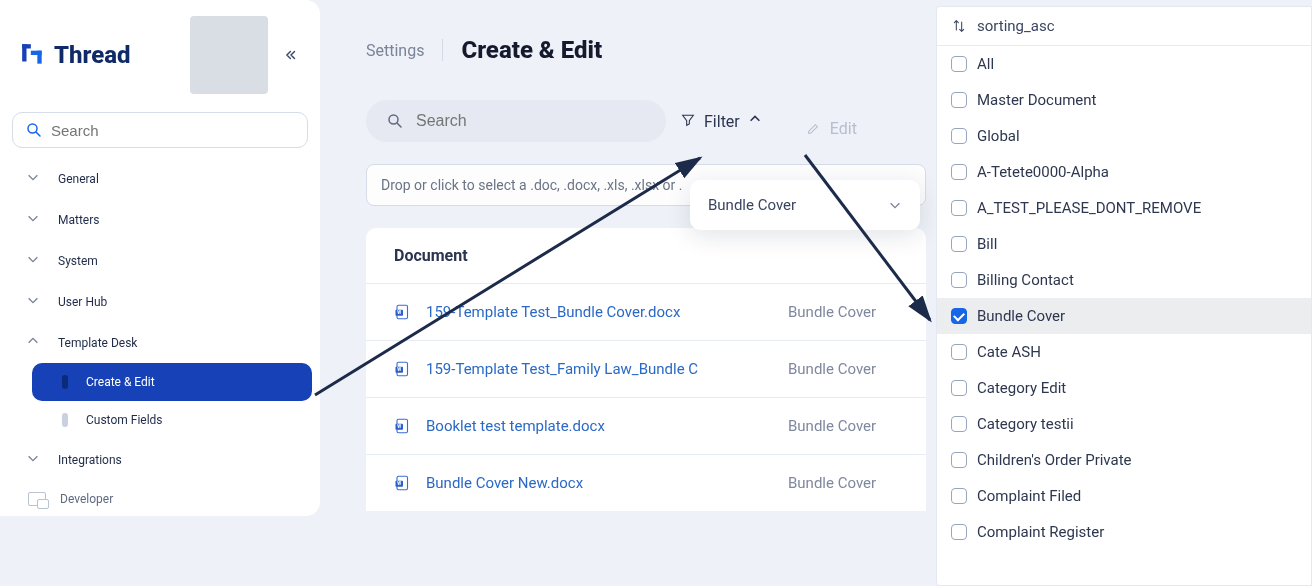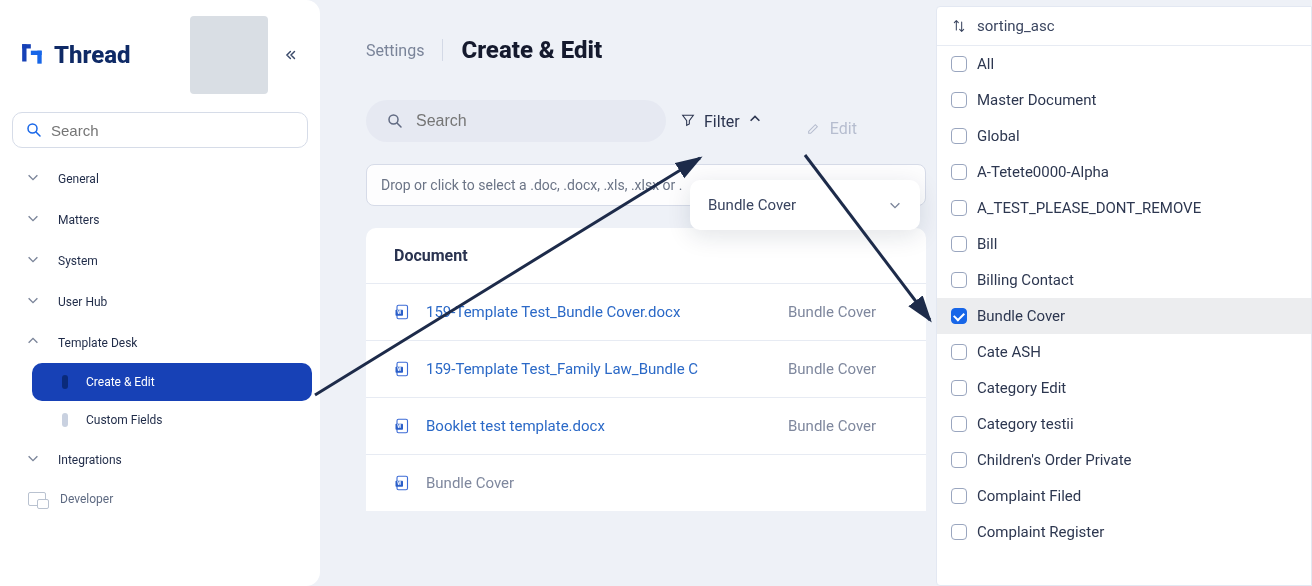--- a/index.html
+++ b/index.html
@@ -10,21 +10,21 @@
     height: 586px;
     position: relative;
     overflow: hidden;
     color: #1a1a2e;
   }
   
   .sidebar {
     position: absolute;
     left: 0; top: 0;
     width: 320px;
-    height: 586px;
+    height: 516px;
     background: #fff;
     border-radius: 0 14px 14px 0;
     padding: 12px 8px;
   }
   .sidebar-top {
     display: flex;
     align-items: center;
     gap: 10px;
     padding: 4px 8px 10px 12px;
   }
@@ -358,20 +358,21 @@
     </svg>
     <span class="name">Booklet test template.docx</span>
     <span class="cat">Bundle Cover</span>
         </div>
         <div class="row">
     <svg class="doc-icon" viewBox="0 0 24 24">
       <rect x="4" y="3" width="14" height="18" rx="2" fill="#fff" stroke="#3c6bd6" stroke-width="1.5"></rect>
       <rect x="2" y="9" width="10" height="8" rx="1" fill="#2b5fc9"></rect>
       <text x="7" y="15" font-size="6" fill="#fff" text-anchor="middle" font-weight="bold">W</text>
     </svg>
+    <span class="name">Bundle Cover New.docx</span>
     <span class="cat">Bundle Cover</span>
         </div>
       </div>
   </div>
 </main>
 
 <div class="popover">
   <div class="popover-row">
     <span>Bundle Cover</span>
     <svg class="icon-chev" viewBox="0 0 16 16">

